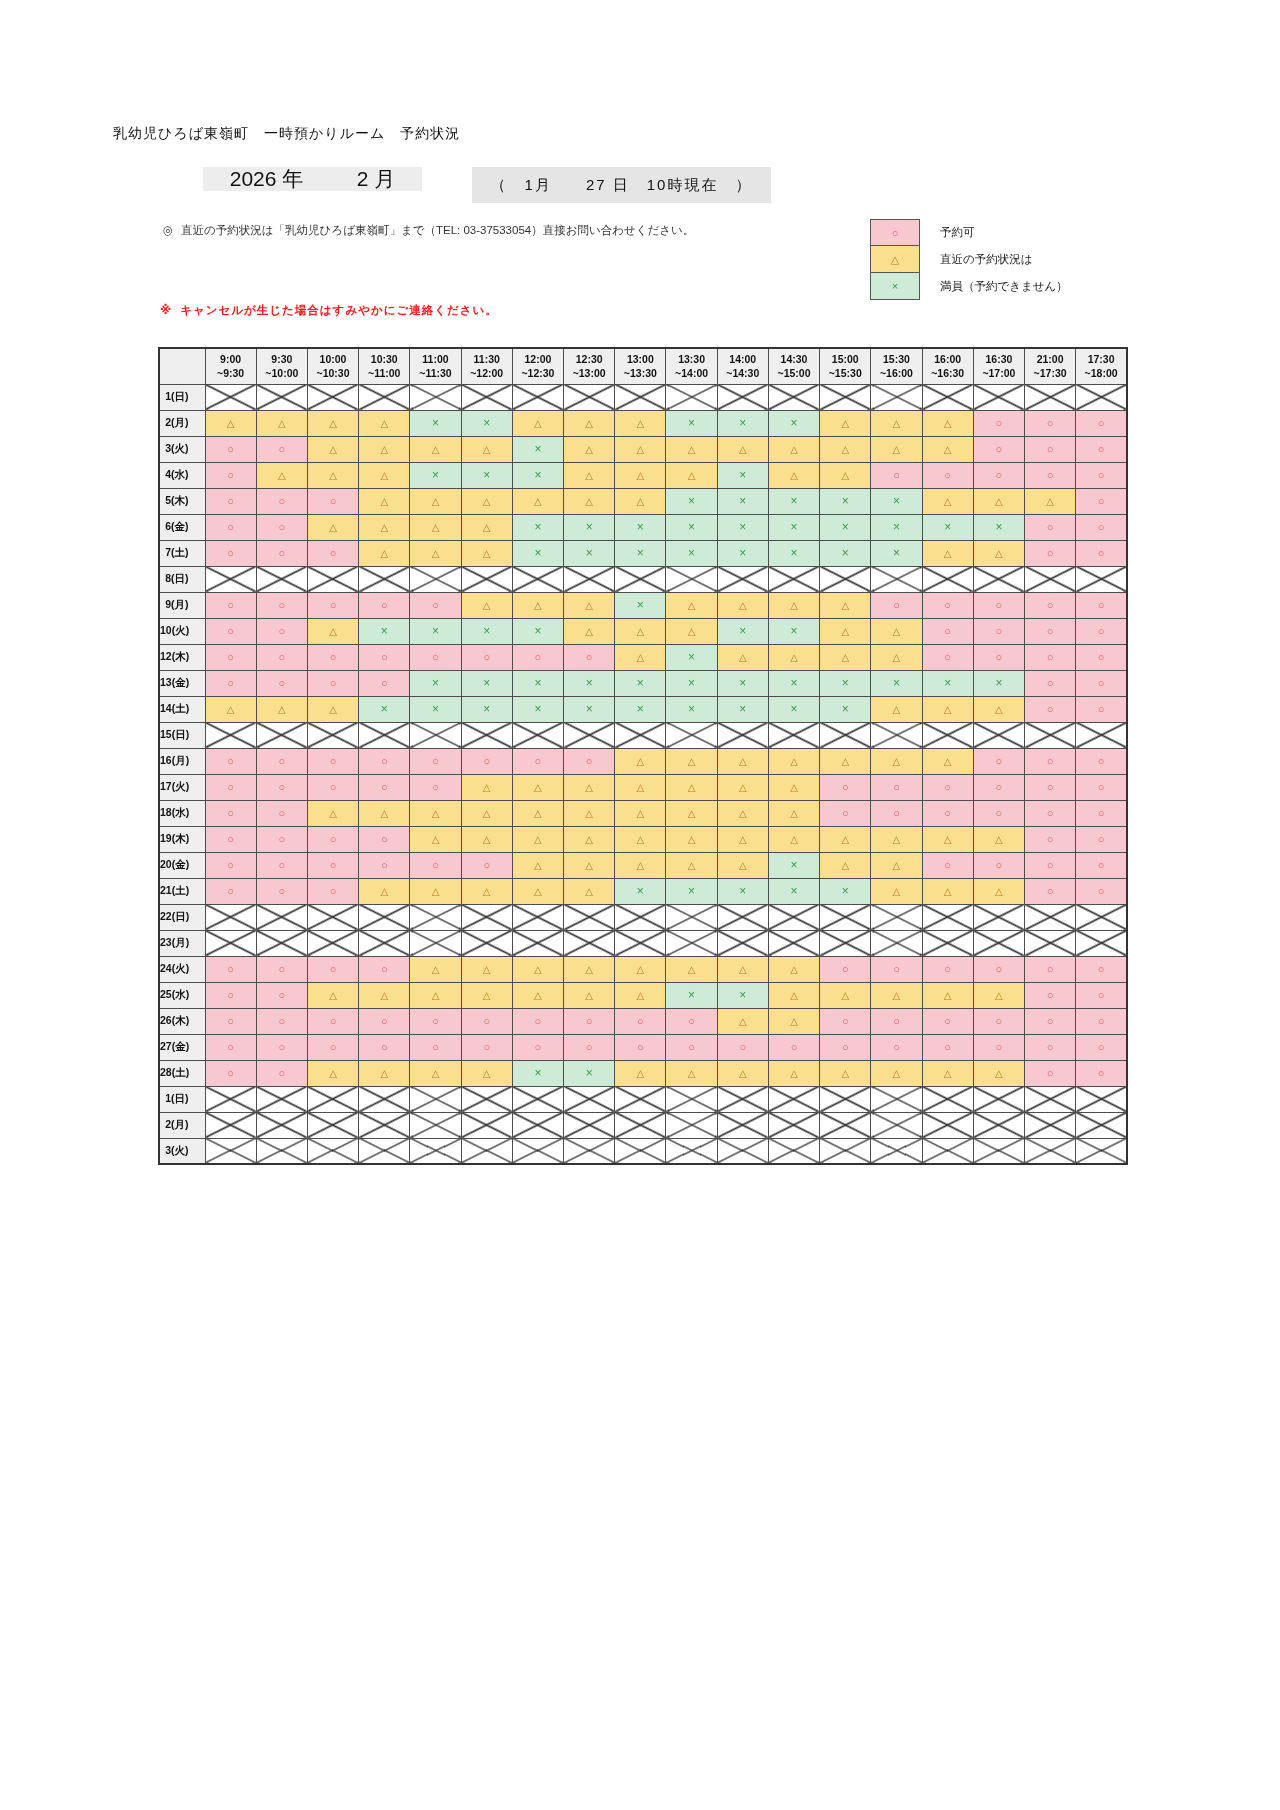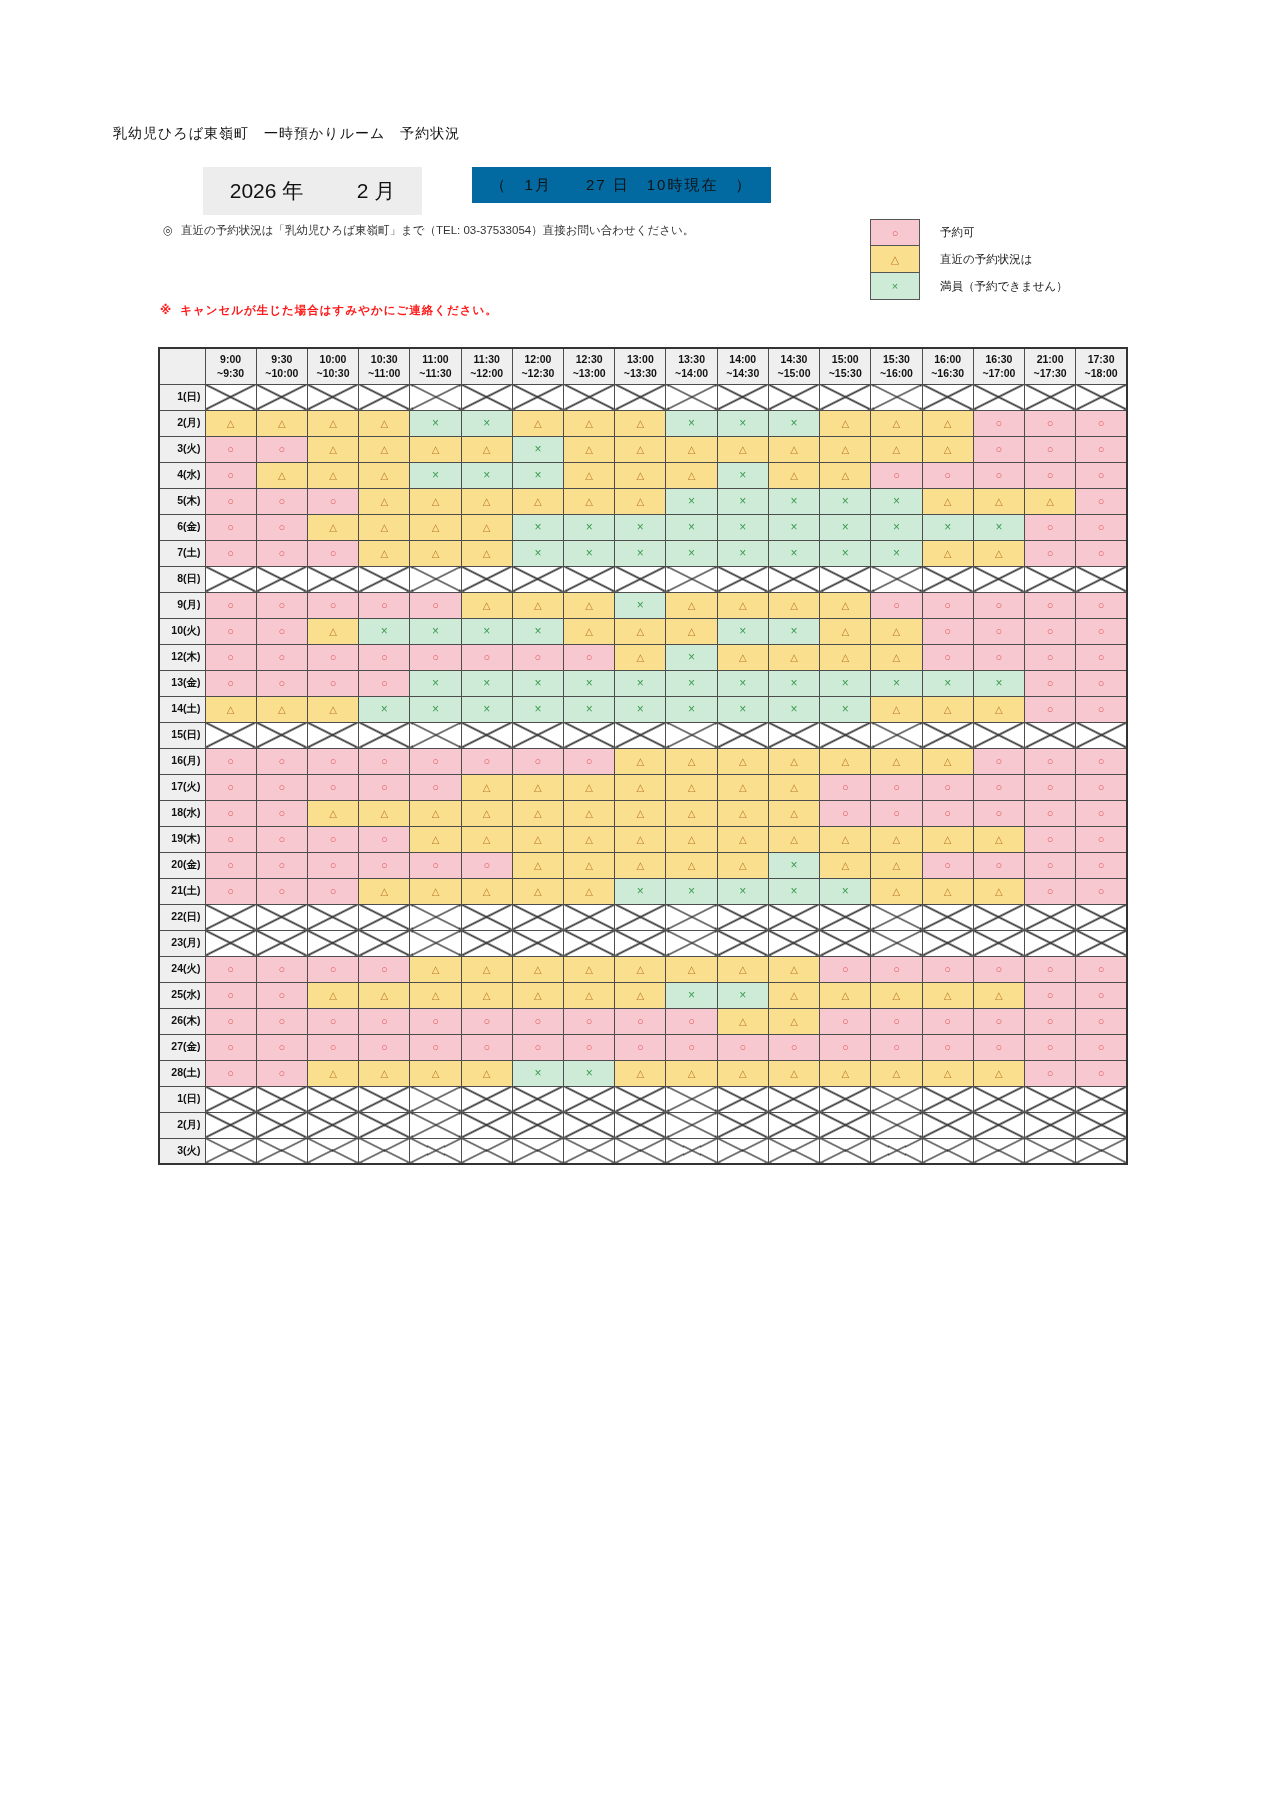--- a/index.html
+++ b/index.html
@@ -6,26 +6,26 @@
   body{
     width:1280px;height:1810px;position:relative;
     font-family:"Liberation Sans","DejaVu Sans",sans-serif;
     color:#222;
   }
   .abs{position:absolute;}
   
   .doc-title{left:113px;top:125px;font-size:14px;letter-spacing:1px;color:#111;}
   
   .period-box{
-    left:203px;top:167px;width:219px;height:48px;background:#ededed;
+    left:203px;top:167px;width:219px;height:24px;background:#ededed;
     display:flex;align-items:center;justify-content:space-around;
     font-size:21px;color:#111;
   }
   .asof-box{
-    left:472px;top:167px;width:299px;height:36px;background:#0369a1;
+    left:472px;top:167px;width:299px;height:36px;background:#e5e5e5;
     display:flex;align-items:center;justify-content:center;
     font-size:15px;color:#111;letter-spacing:2px;
   }
   
   .notes{left:163px;top:217px;font-size:11.5px;color:#333;}
   .note{height:27px;line-height:27px;white-space:nowrap;}
   .note .marker{margin-right:8px;}
   .warning{left:160px;top:303px;font-size:11.5px;font-weight:bold;color:#ff1a1a;letter-spacing:1px;white-space:nowrap;}
   .warning .marker{margin-right:8px;}
   
@@ -44,21 +44,21 @@
     border:1px solid #4d4d4d;padding:0;box-sizing:border-box;
     font-weight:bold;overflow:hidden;
   }
   .sched col.daycol{width:46px;}
   .sched thead th{
     background:#efefef;height:36px;font-size:10.5px;line-height:14px;color:#111;
     text-align:center;vertical-align:middle;margin-top:8px;
   }
   .sched tbody th{
     background:#efefef;height:26px;font-size:10.5px;color:#111;
-    text-align:right;padding-right:4px;vertical-align:middle;
+    text-align:right;padding-right:16px;vertical-align:middle;
   }
   .sched td{
     height:26px;text-align:center;vertical-align:middle;font-size:11px;font-weight:normal;
   }
   td.cell-o{background:#f8c8d1;color:#e25757;}
   td.cell-t{background:#fae08e;color:#c07c2c;font-size:10px;}
   td.cell-x{background:#cdebd6;color:#3d9b51;font-size:12px;}
   td.cell-c{
     background-color:#fff;
     background-image:

